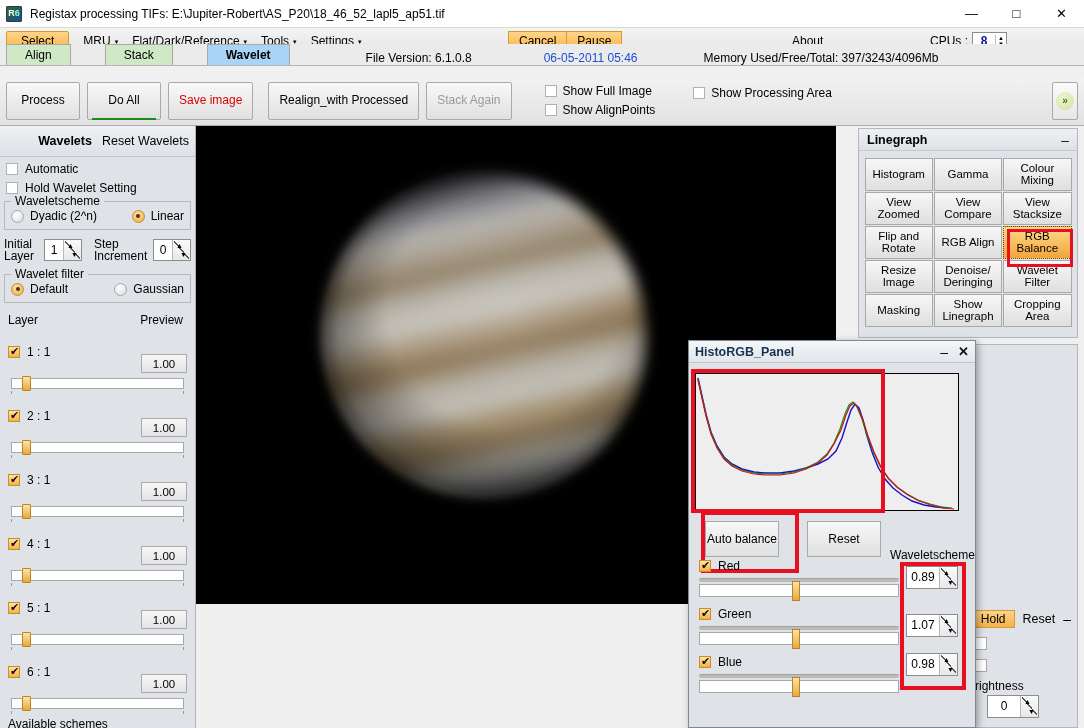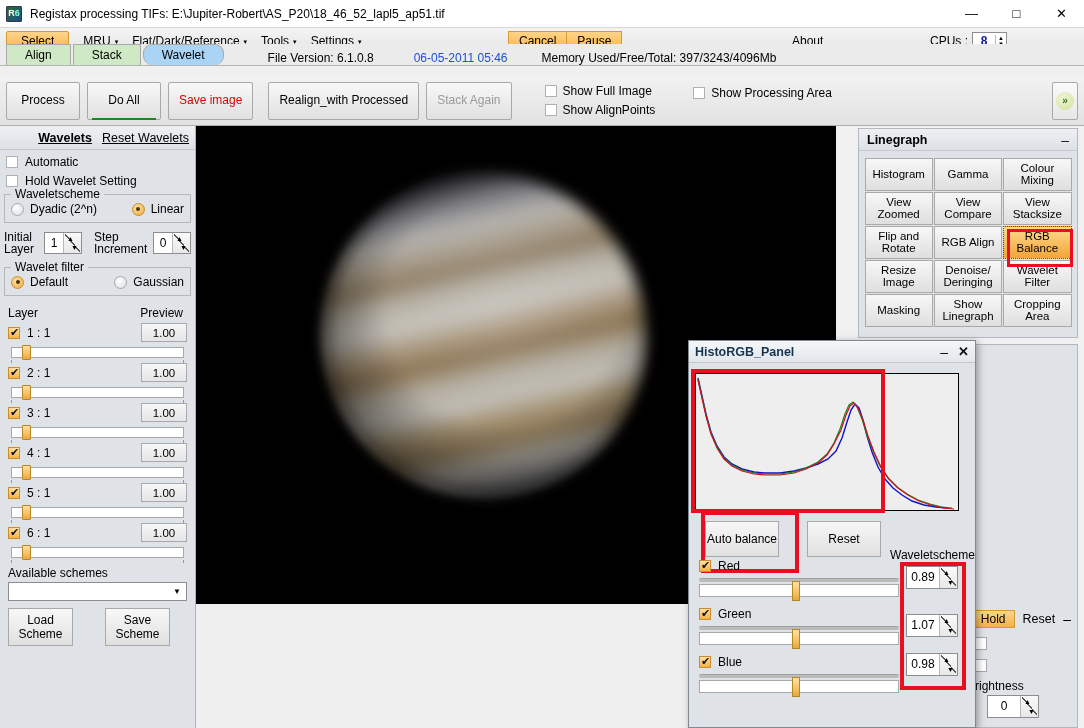--- a/index.html
+++ b/index.html
@@ -70,31 +70,31 @@
   .spin-val { min-width: 22px; text-align: center; color: #1414a0; font-weight: bold; font-size: 12px; padding: 0 2px; }
   .spin-arrows {
     display: flex; flex-direction: column; font-size: 6px;
     line-height: 6px; padding: 0 2px; color: #000; border-left: 1px solid #bbb;
   }
 
   
   .tabrow {
     position: absolute; left: 0; top: 44px; width: 1084px; height: 22px;
     background: #ebebeb; border-bottom: 1px solid #b5b5b5;
-    display: flex; align-items: flex-end;
+    display: flex; align-items: flex-end; gap: 32px;
   }
   .tab {
     height: 21px; padding: 0 18px; font-size: 12px;
     display: flex; align-items: center;
     border: 1px solid #a9a9a9; border-bottom: none;
     margin-right: 2px; color: #000;
     background: #cfe8c5;
   }
   .tab:first-child { margin-left: 6px; }
-  .tab.active { background: #a9d4f5; font-weight: normal; border-radius: 9px; }
+  .tab.active { background: #a9d4f5; font-weight: bold; }
   .tab-info { font-size: 12px; margin-left: 42px; color: #000; }
   .tab-date { font-size: 12px; margin-left: 40px; color: #1d4ed8; }
   .tab-mem  { font-size: 12px; margin-left: 34px; color: #000; }
 
   
   .toolbar {
     position: absolute; left: 0; top: 76px; width: 1084px; height: 50px;
     background: linear-gradient(#f2f2f2,#e2e2e2);
     border-bottom: 1px solid #adadad;
     display: flex; align-items: center; padding-left: 6px;
@@ -136,25 +136,24 @@
   }
 
   
   .sidebar {
     position: absolute; left: 0; top: 126px; width: 196px; height: 602px;
     background: #dfe2e6;
     border-right: 1px solid #b0b4b8;
     font-size: 12px; color: #000;
   }
   .sb-head {
-    height: 24px; display: flex; align-items: center; justify-content: flex-end;
+    height: 31px; display: flex; align-items: center; justify-content: flex-end;
     padding-right: 6px; gap: 10px;
     background: linear-gradient(#eef0f3,#dde1e6);
     border-bottom: 1px solid #c3c7cc;
-    text-decoration: underline;
   }
   .sb-head .ttl { font-weight: bold; font-size: 12.5px; }
   .sb-head .rst { font-size: 12.5px; }
   .sb-pad { padding: 5px 6px 0 6px; }
   .sb-cb { display: flex; align-items: center; gap: 7px; margin-bottom: 5px; }
   .fieldset {
     border: 1px solid #b4b8bd; margin: 6px 4px 0 4px; padding: 7px 6px 6px 6px;
     position: relative;
   }
   .fieldset > .legend {
@@ -215,20 +214,21 @@
     content: "✔"; position: absolute; left: 1px; top: -2px;
     font-size: 11px; color: #111; line-height: 12px;
   }
   .layer-name { margin-left: 7px; font-size: 12px; }
   .preview-box {
     margin-left: auto; width: 46px; height: 19px;
     background: linear-gradient(#f7f7f7,#e4e4e4);
     border: 1px solid #a9a9a9;
     display: flex; align-items: center; justify-content: center;
     font-size: 11.5px;
+    margin-top: 24px;
   }
   .slider {
     position: relative; margin: 3px 0 0 0; height: 15px;
   }
   .slider .track {
     position: absolute; left: 3px; right: 3px; top: 2px; height: 11px;
     background: #ffffff; border: 1px solid #a8a8a8;
   }
   .slider .thumb {
     position: absolute; top: 0px; width: 9px; height: 15px;

